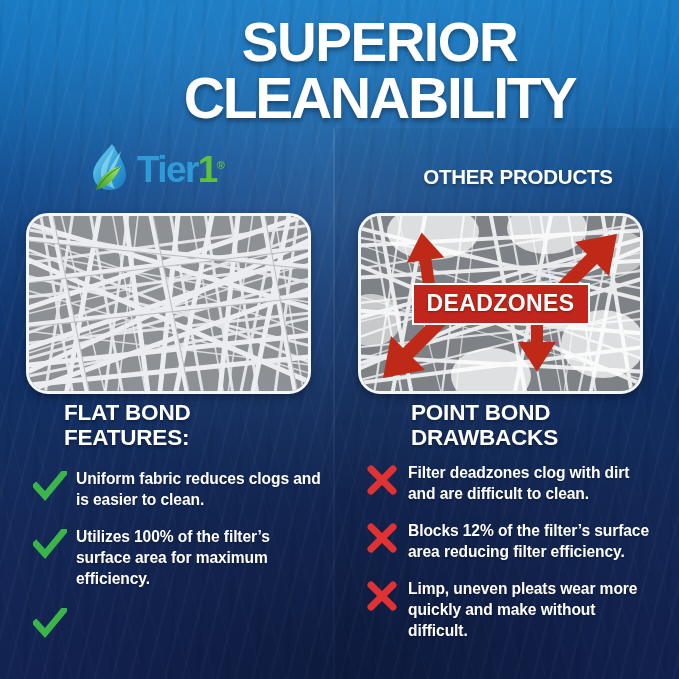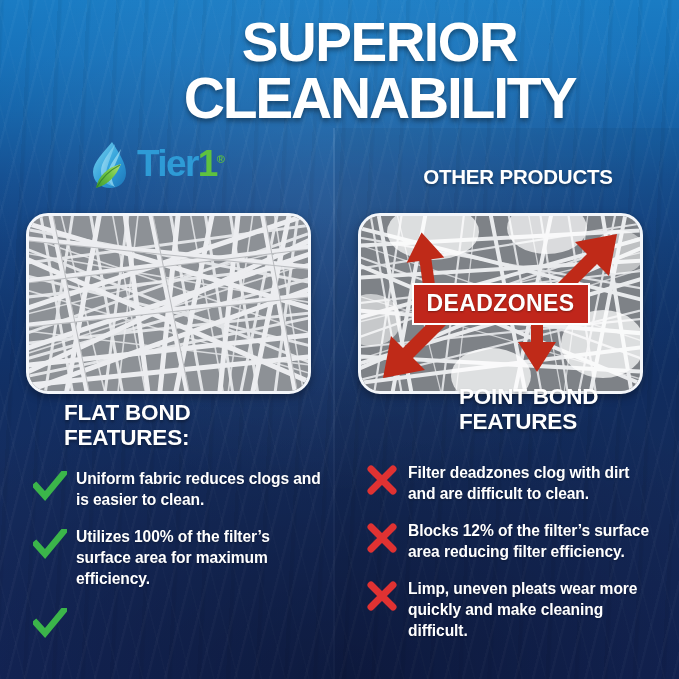--- a/index.html
+++ b/index.html
@@ -56,21 +56,21 @@
     text-shadow:0 3px 5px rgba(0,0,0,0.38);
     transform:scaleX(1.0);
     margin-left:40px;
   }
   .title span{display:block;}
   .title .l2{letter-spacing:-2.2px;font-size:57px;}
 
   
   .brandrow{position:absolute;top:140px;left:0;width:679px;height:56px;}
   .logo{
-    position:absolute;left:88px;top:0px;height:54px;display:flex;align-items:flex-start;
+    position:absolute;left:88px;top:0px;height:54px;display:flex;align-items:center;
   }
   .logo .drop{width:46px;height:50px;margin-right:3px;}
   .logo .word{
     font-size:37px;font-weight:bold;color:#2e9bd6;letter-spacing:-1.6px;line-height:37px;
     position:relative;top:1px;
   }
   .logo .one{color:#5ec23f;}
   .logo .reg{font-size:11px;color:#5ec23f;vertical-align:super;letter-spacing:0;}
 
   .otherprod{
@@ -98,21 +98,21 @@
     text-shadow:0 1px 2px rgba(0,0,0,.35);
   }
 
   
   .sechead{
     position:absolute;color:#ffffff;font-weight:bold;font-size:22.5px;
     line-height:25px;letter-spacing:-0.2px;text-shadow:0 2px 3px rgba(0,0,0,0.35);
   }
   .sechead span{display:block;}
   .sechead.left{left:64px;top:400px;}
-  .sechead.right{left:411px;top:384px;margin-left:48px;}
+  .sechead.right{left:411px;top:400px;}
 
   
   .list{position:absolute;top:462px;width:300px;}
   .list.left{left:24px;margin-top:6px;}
   .list.right{left:356px;}
   .item{display:flex;align-items:flex-start;margin-bottom:16px;}
   .mark{width:52px;flex:0 0 52px;display:flex;justify-content:center;padding-top:3px;}
   .mark svg{display:block;}
   .itemtext{
     color:#ffffff;font-size:15.6px;line-height:21px;font-weight:bold;
@@ -309,21 +309,21 @@
     </svg>
     <div class="deadzones">DEADZONES</div>
   </div>
 
   <div class="sechead left">
     <span>FLAT BOND</span>
     <span>FEATURES:</span>
   </div>
   <div class="sechead right">
     <span>POINT BOND</span>
-    <span>FEATURES</span>
+    <span>DRAWBACKS</span>
   </div>
 
   <div class="list left">
     <div class="item">
       <span class="mark">
         <svg width="34" height="30" viewBox="0 0 34 30">
             <path d="M3 15 L12 25 L31 2" stroke="#3bb54a" stroke-width="6.5" fill="none" stroke-linecap="square" stroke-linejoin="miter"></path>
           </svg>
       </span>
       <span class="itemtext">Uniform fabric reduces clogs and is easier to clean.</span>
@@ -361,17 +361,17 @@
           </svg>
       </span>
       <span class="itemtext">Blocks 12% of the filter’s surface area reducing filter efficiency.</span>
     </div>
     <div class="item">
       <span class="mark">
         <svg width="30" height="30" viewBox="0 0 30 30">
             <path d="M4 4 L26 26 M26 4 L4 26" stroke="#e03232" stroke-width="7" stroke-linecap="round"></path>
           </svg>
       </span>
-      <span class="itemtext">Limp, uneven pleats wear more quickly and make cleaning difficult.</span>
+      <span class="itemtext">Limp, uneven pleats wear more quickly and make without difficult.</span>
     </div>
   </div>
 
 </div>
 
 </body></html>

